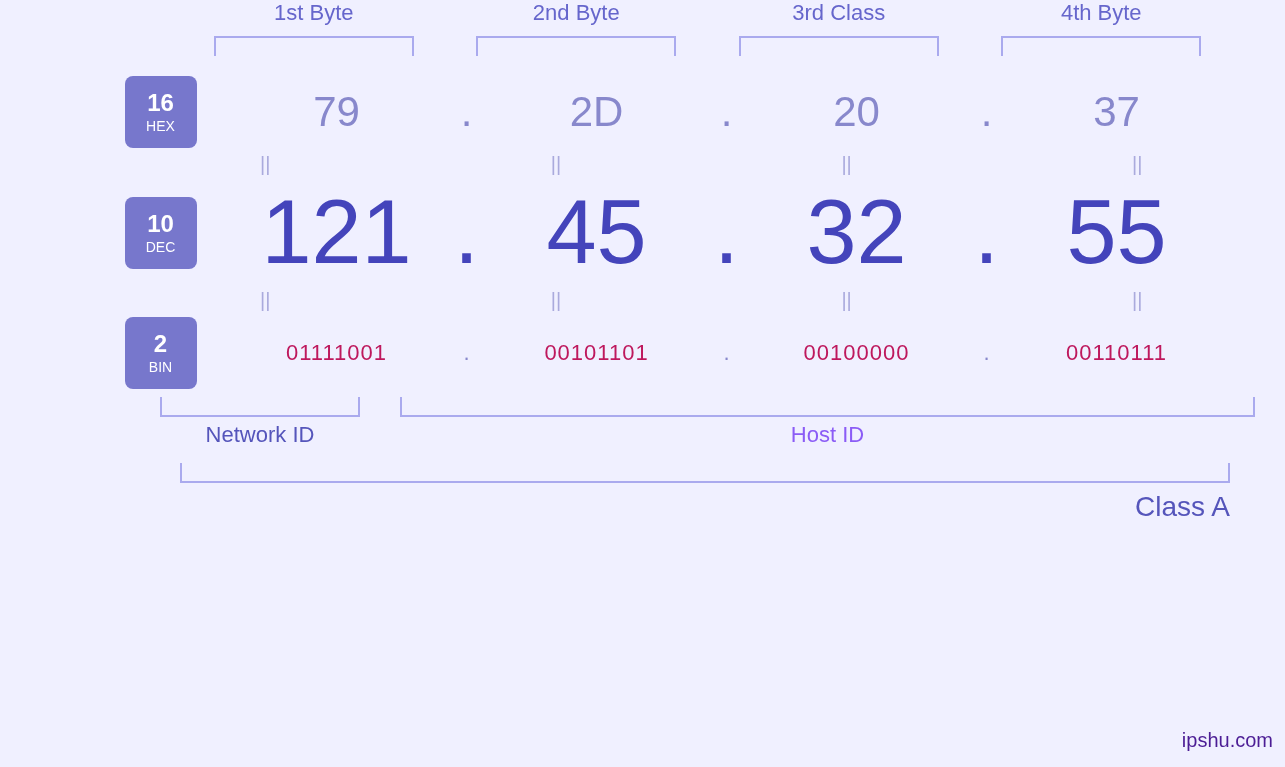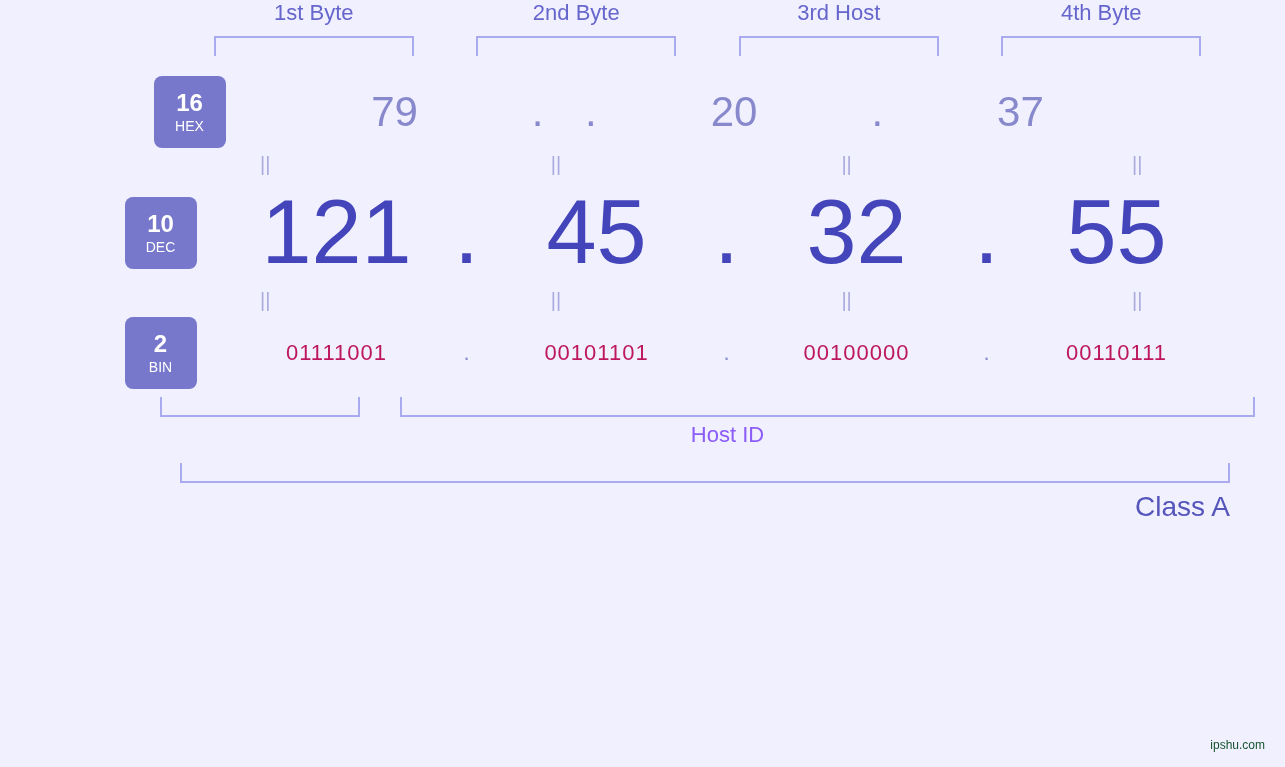--- a/index.html
+++ b/index.html
@@ -175,34 +175,34 @@
       width: 130px;
       display: flex;
       justify-content: center;
       align-items: center;
     }
 
     
     .watermark {
       position: absolute;
       bottom: 15px;
-      right: 20px;
-      color: #14532d;
-      font-size: 12px;
+      right: 12px;
+      color: #4c1d95;
+      font-size: 20px;
     }
   </style>
 </head>
 <body>
 
 <div class="main-container">
 
   <div class="byte-labels">
     <div class="byte-label">1st Byte</div>
     <div class="byte-label">2nd Byte</div>
-    <div class="byte-label">3rd Host</div>
+    <div class="byte-label">3rd Class</div>
     <div class="byte-label">4th Byte</div>
   </div>
 
   <div class="top-brackets">
     <div class="bracket-top"></div>
     <div class="bracket-top"></div>
     <div class="bracket-top"></div>
     <div class="bracket-top"></div>
   </div>
 
@@ -214,20 +214,23 @@
       </div>
     </div>
     <div class="rows-container">
       <div class="value-row">
         <div class="value-cell">
           <span class="hex-value">79</span>
         </div>
         <div class="dot-cell">
           <span class="hex-dot">.</span>
         </div>
+        <div class="value-cell">
+          <span class="hex-value">2D</span>
+        </div>
         <div class="dot-cell">
           <span class="hex-dot">.</span>
         </div>
         <div class="value-cell">
           <span class="hex-value">20</span>
         </div>
         <div class="dot-cell">
           <span class="hex-dot">.</span>
         </div>
         <div class="value-cell">
@@ -336,20 +339,21 @@
     <div style="display:flex; flex-direction:column; flex:1; padding: 0 30px;">
       <div style="display:flex; width:100%;">
 
         <div style="width:200px; height:20px; border-bottom:2px solid #aaaaee; border-left:2px solid #aaaaee; border-right:2px solid #aaaaee;"></div>
 
         <div style="width:40px;"></div>
 
         <div style="flex:1; height:20px; border-bottom:2px solid #aaaaee; border-left:2px solid #aaaaee; border-right:2px solid #aaaaee;"></div>
       </div>
       <div style="display:flex; width:100%; margin-top:5px;">
+        <div style="width:200px; text-align:center; color:#5555bb; font-size:22px; font-weight:500;">Network ID</div>
         <div style="width:40px;"></div>
         <div style="flex:1; text-align:center; color:#8b5cf6; font-size:22px; font-weight:500;">Host ID</div>
       </div>
     </div>
   </div>
 
   <div style="display:flex; width:1285px; margin-top:15px; flex-direction:column; align-items:flex-end; padding-right:30px;">
     <div style="width:1050px; margin-right:25px;">
       <div style="width:100%; height:20px; border-bottom:2px solid #aaaaee; border-left:2px solid #aaaaee; border-right:2px solid #aaaaee;"></div>
       <div style="text-align:right; color:#5555bb; font-size:28px; font-weight:400; margin-top:8px;">Class A</div>

